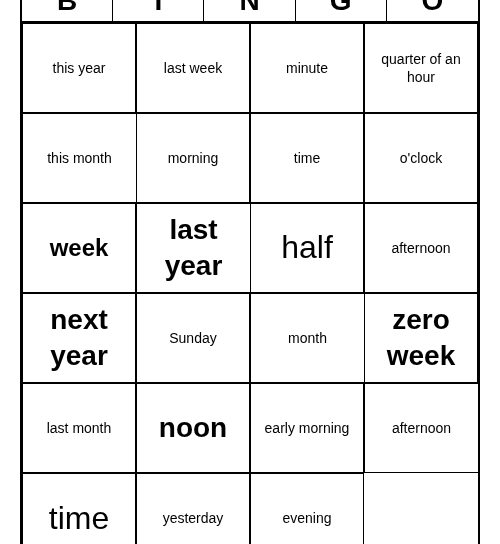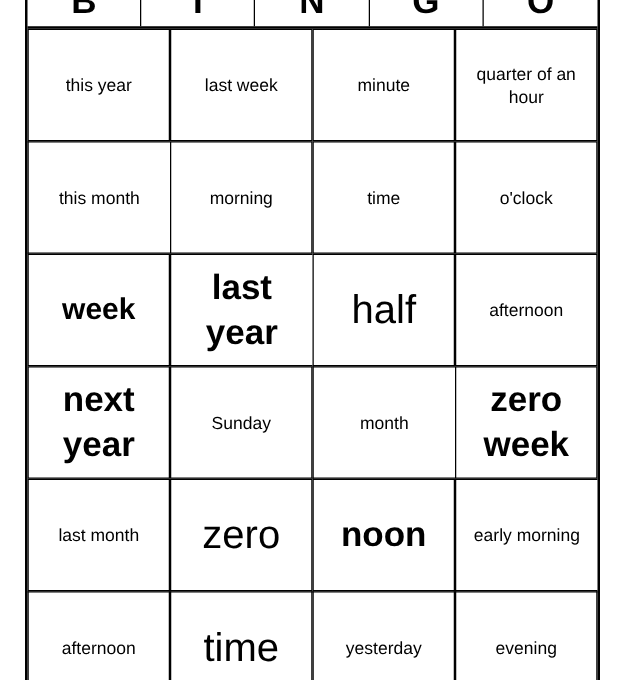--- a/index.html
+++ b/index.html
@@ -104,21 +104,20 @@
       <div class="bingo-cell">o'clock</div>
       <div class="bingo-cell medium-large">week</div>
       <div class="bingo-cell large-text">last year</div>
       <div class="bingo-cell xlarge-text">half</div>
       <div class="bingo-cell">afternoon</div>
       <div class="bingo-cell large-text">next year</div>
       <div class="bingo-cell">Sunday</div>
       <div class="bingo-cell">month</div>
       <div class="bingo-cell large-text">zero week</div>
       <div class="bingo-cell">last month</div>
-      <div class="bingo-cell xlarge-text">zero</div>
       <div class="bingo-cell large-text">noon</div>
       <div class="bingo-cell">early morning</div>
       <div class="bingo-cell">afternoon</div>
       <div class="bingo-cell xlarge-text">time</div>
       <div class="bingo-cell">yesterday</div>
       <div class="bingo-cell">evening</div>
     </div>
 </div>
 
 </body></html>

